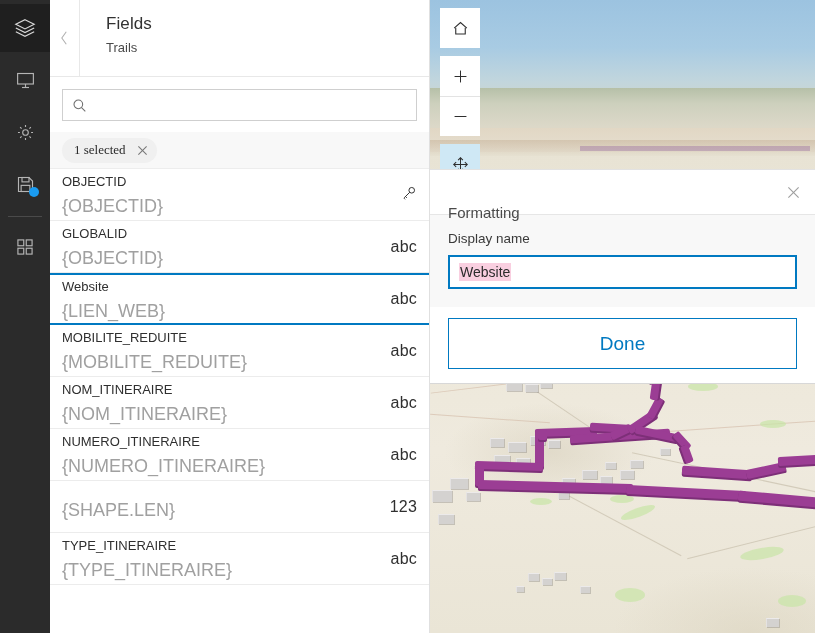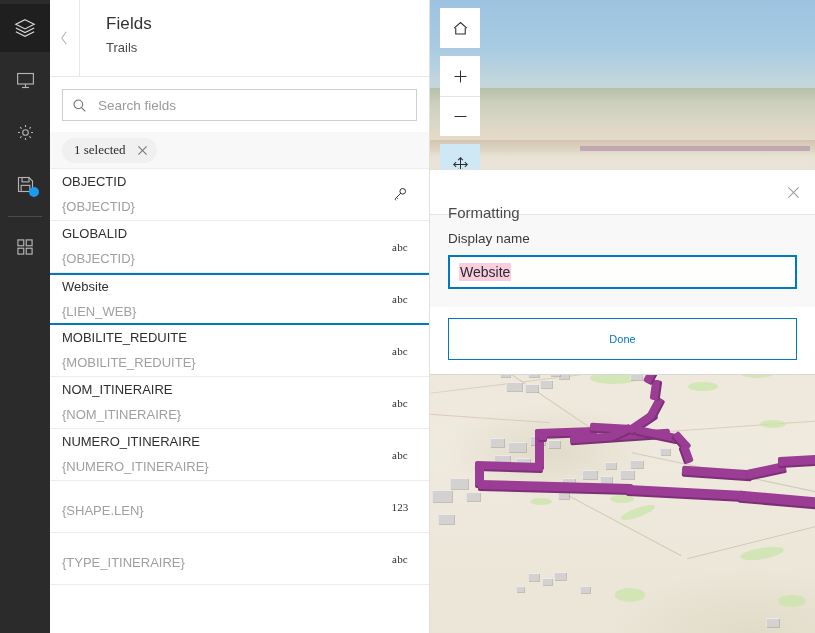--- a/index.html
+++ b/index.html
@@ -73,24 +73,24 @@
   .field-row {
     height: 52px; display: flex; align-items: center; padding: 0 12px 0 12px;
     border-bottom: 1px solid #ececec; background: #fff;
   }
   .field-row.selected {
     border-top: 2px solid #0079c1; border-bottom: 2px solid #0079c1;
     height: 52px;
   }
   .field-text { flex: 1; min-width: 0; }
   .field-name { font-size: 13px; color: #2f2f2f; line-height: 16px; }
-  .field-alias { font-size: 13px; color: #a0a0a0; line-height: 17px; margin-top: 8px; }
+  .field-alias { font-size: 18px; color: #a0a0a0; line-height: 17px; margin-top: 8px; }
   .field-type {
-    flex: 0 0 34px; text-align: center; font-size: 11px;
-    color: #2f2f2f; font-family: Liberation Serif, serif; letter-spacing: .2px;
+    flex: 0 0 34px; text-align: right; font-size: 16px;
+    color: #2f2f2f; font-family: Liberation Sans, sans-serif; letter-spacing: .2px;
   }
   .field-type.key { color: #333; }
 
   
   .map-area {
     position: absolute; left: 430px; top: 0; width: 385px; height: 633px;
     overflow: hidden; z-index: 5;
   }
   .sky {
     position: absolute; left: 0; top: 0; width: 385px; height: 105px;
@@ -152,22 +152,22 @@
   .fmt-input-wrap {
     height: 34px; border: 2px solid #0079c1; background: #fff;
     display: flex; align-items: center; padding: 0 9px;
   }
   .fmt-input-text {
     font-size: 14px; color: #2b2b2b;
     background: #f9cfe0; padding: 1px 1px;
   }
   .fmt-foot { background: #fff; padding: 11px 18px 14px; }
   .done-btn {
-    width: 100%; height: 42px; background: #fff; border: 1px solid #0079c1;
-    color: #0079c1; font-size: 11px; font-family: inherit;
+    width: 100%; height: 51px; background: #fff; border: 1px solid #0079c1;
+    color: #0079c1; font-size: 19px; font-family: inherit;
     display: flex; align-items: center; justify-content: center;
   }
 </style>
 </head>
 <body>
 
 <div id="app">
 
   <div class="rail">
     <div class="rail-gap"></div>
@@ -225,21 +225,20 @@
     </div>
 
     <div class="search-wrap">
       <div class="search-box">
         <span class="mag">
           <svg width="15" height="15" viewBox="0 0 18 18" fill="none" stroke="#6e6e6e" stroke-width="1.3">
             <circle cx="7.6" cy="7.6" r="5.2"></circle>
               <line x1="11.5" y1="11.5" x2="16" y2="16"></line>
           </svg>
         </span>
-        <input class="search-input" type="text" placeholder="Search fields" style="">
       </div>
     </div>
 
     <div class="selbar">
       <div class="chip">
         <span class="chip-label">1 selected</span>
         <span class="chip-x">
           <svg width="11" height="11" viewBox="0 0 12 12" fill="none" stroke="#777" stroke-width="1.1">
             <line x1="1.5" y1="1.5" x2="10.5" y2="10.5"></line>
               <line x1="10.5" y1="1.5" x2="1.5" y2="10.5"></line>
@@ -297,20 +296,21 @@
           <div class="field-type">abc</div>
         </div>
         <div class="field-row">
           <div class="field-text">
             <div class="field-alias">{SHAPE.LEN}</div>
           </div>
           <div class="field-type">123</div>
         </div>
         <div class="field-row">
           <div class="field-text">
+            <div class="field-name">TYPE_ITINERAIRE</div>
             <div class="field-alias">{TYPE_ITINERAIRE}</div>
           </div>
           <div class="field-type">abc</div>
         </div>
       </div>
   </div>
 
   <div class="map-area">
     <div class="sky"></div>
     <div class="far-terrain"></div>

